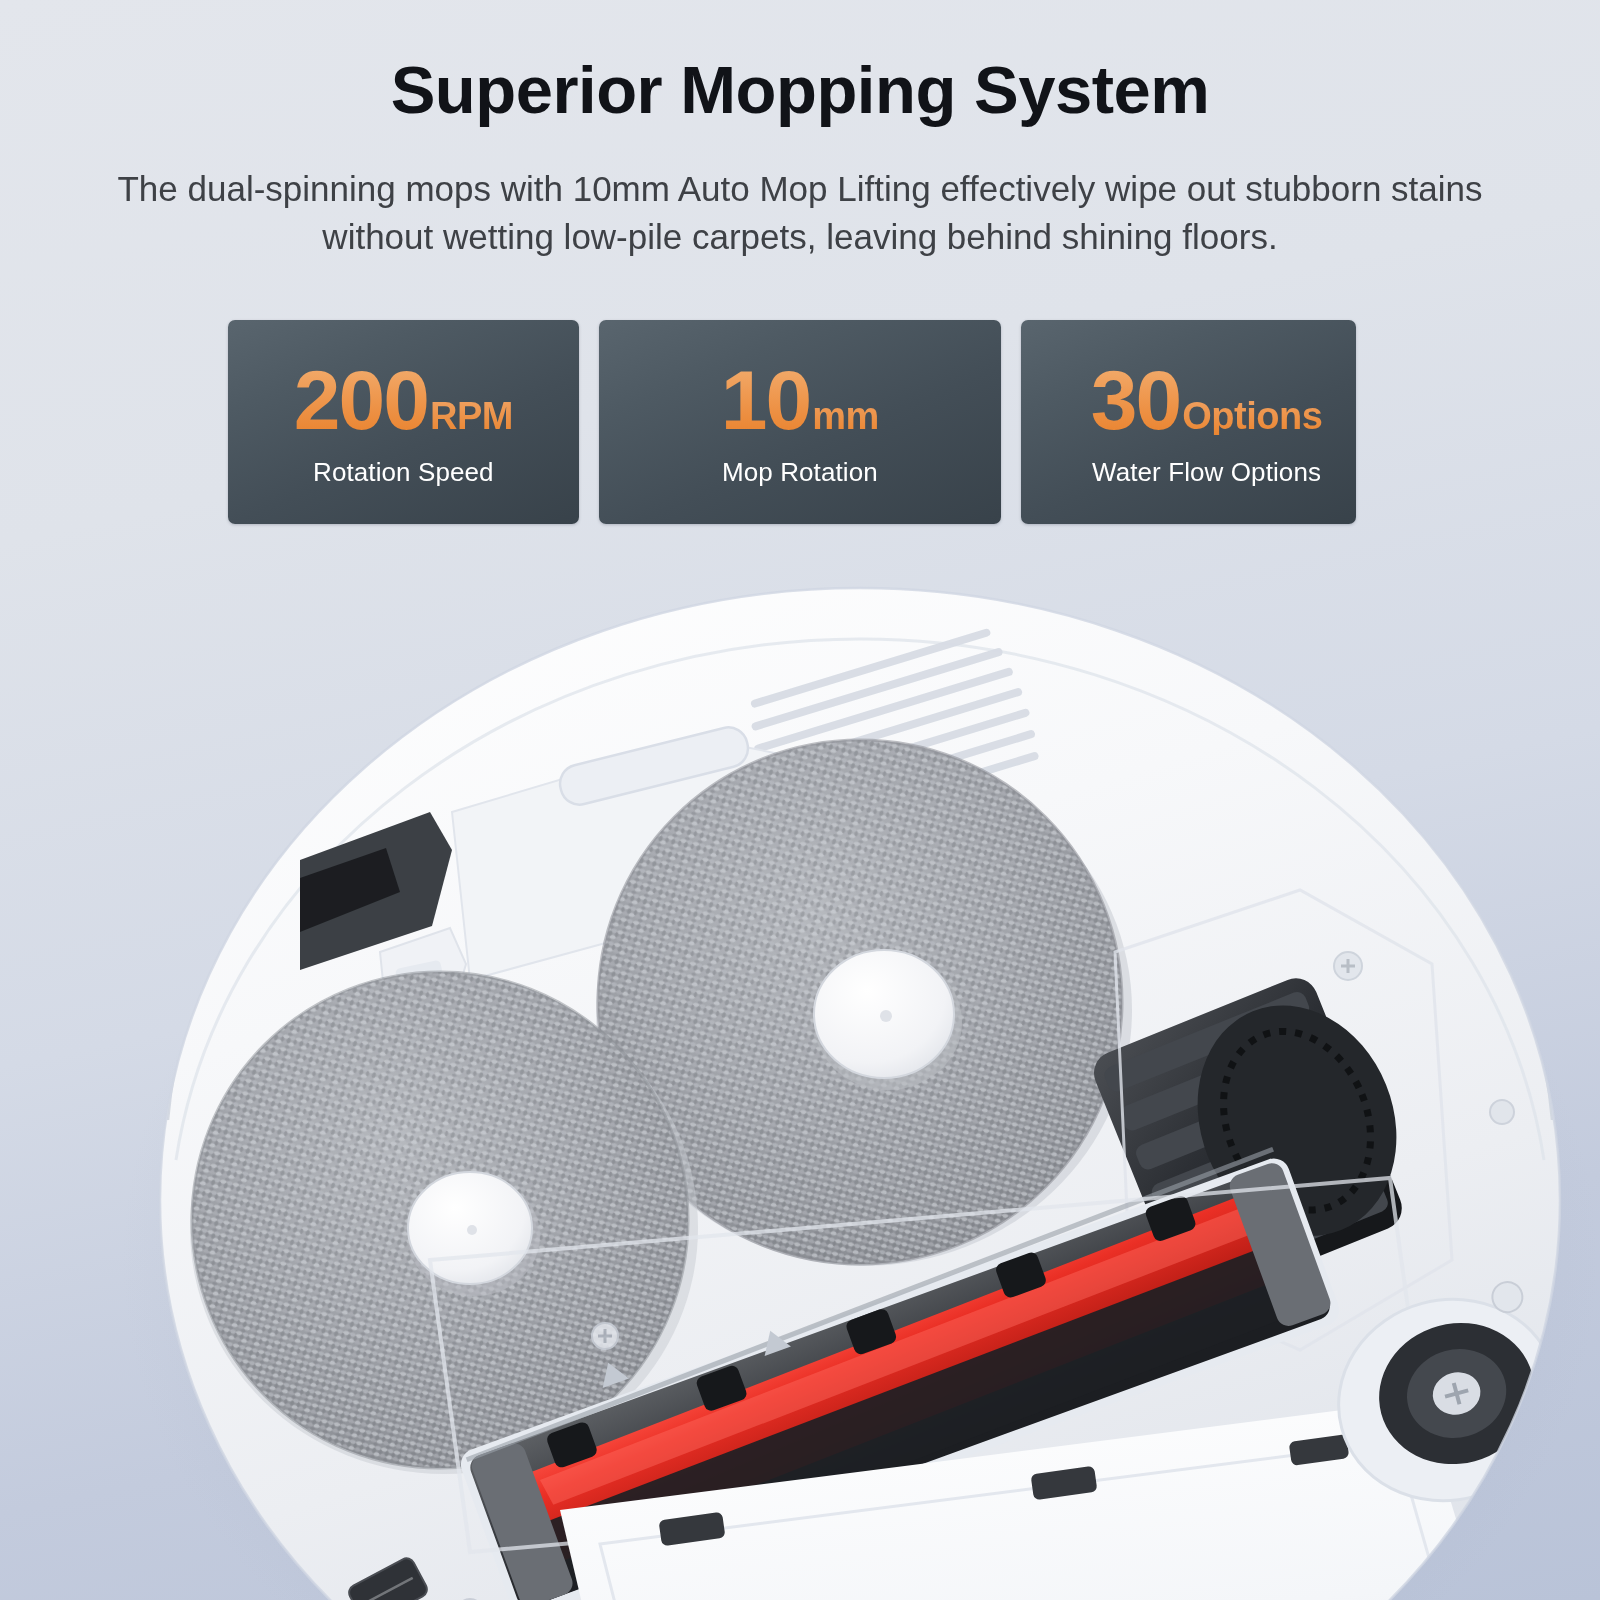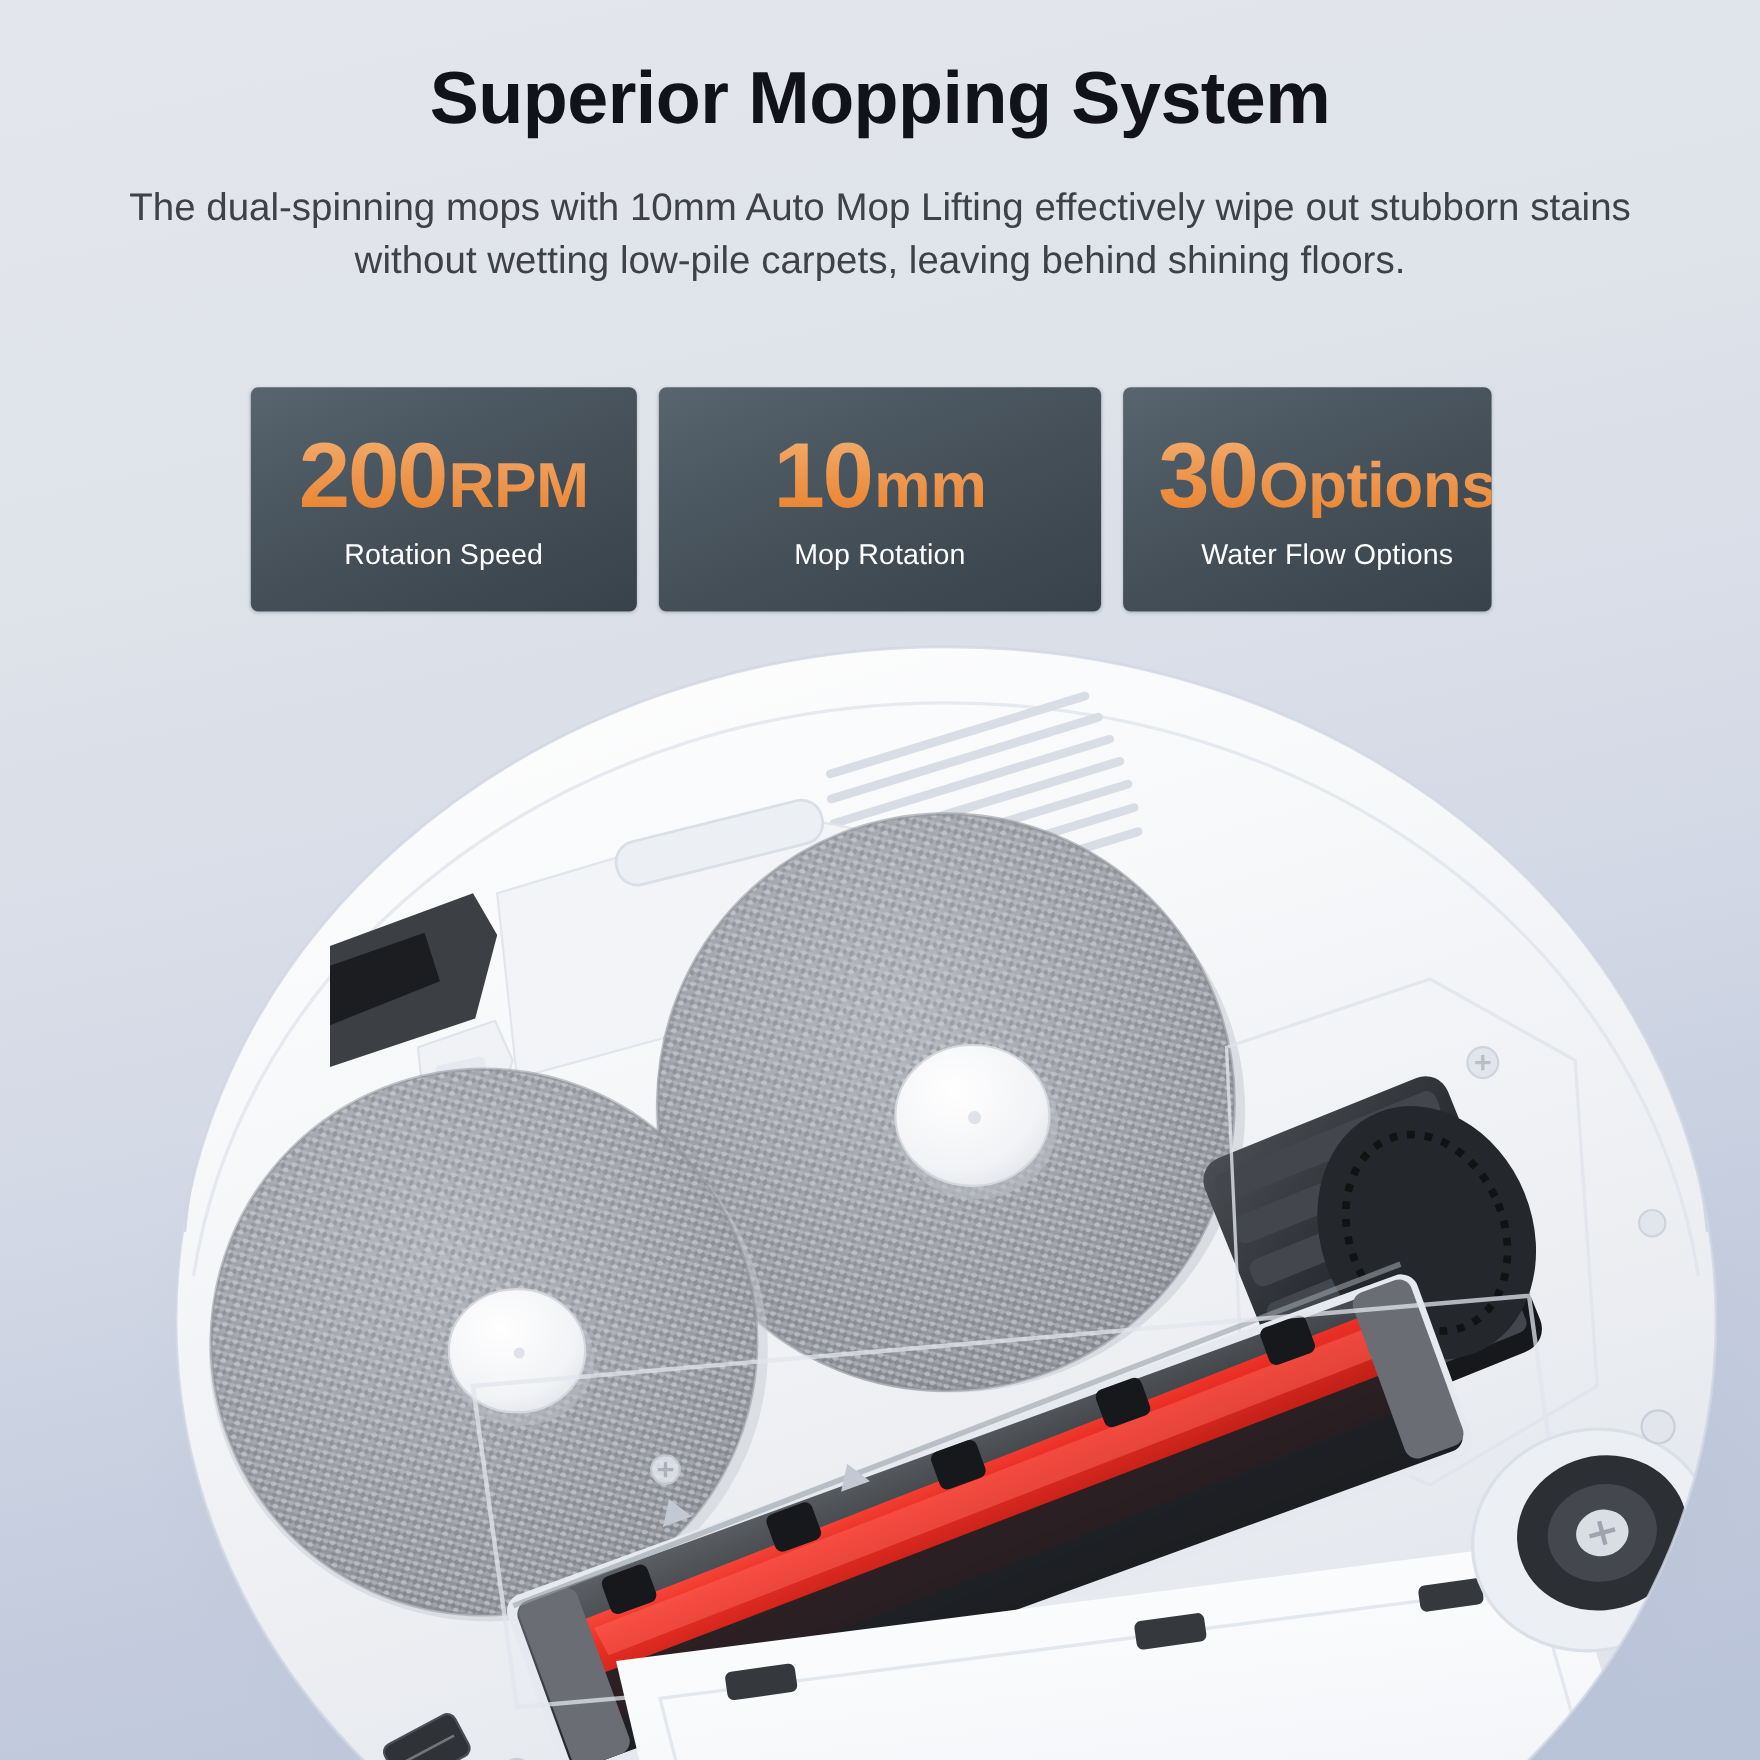--- a/index.html
+++ b/index.html
@@ -17,21 +17,21 @@
     font-size: 67px; font-weight: 700; color:#111318;
     letter-spacing:-0.5px; line-height:1.0;
   }
   #subtitle {
     margin-top:42px; font-size:35px; color:#3e4146; line-height:1.36;
     font-weight:400; padding:0 70px;
   }
 
   
   #spec-row {
-    position:absolute; top:352px; left:228px; width:1128px; height:204px;
+    position:absolute; top:320px; left:228px; width:1128px; height:204px;
     display:flex; gap:20px; z-index:30;
   }
   .spec-card {
     position:relative; border-radius:7px;
     background: linear-gradient(157deg, #59656e 0%, #4e5a63 26%, #434e57 58%, #38424a 100%);
     box-shadow: 0 1px 3px rgba(60,70,85,.28);
     display:flex; flex-direction:column; align-items:center; justify-content:center;
     overflow:hidden;
   }
   .spec-card.c1 { width:366px; }
@@ -42,21 +42,21 @@
     margin-top:6px;
   }
   .spec-num {
     font-size:84px; font-weight:700; line-height:0.92;
     letter-spacing:-2px;
     background: linear-gradient(180deg, #f2ad6f 0%, #ef9a52 40%, #e9812c 100%);
     -webkit-background-clip: text; background-clip: text;
     -webkit-text-fill-color: transparent; color:#ea8530;
   }
   .spec-unit {
-    font-size:58px; font-weight:700; line-height:1;
+    font-size:38px; font-weight:700; line-height:1;
     letter-spacing:-0.5px; margin-left:2px;
     background: linear-gradient(180deg, #f0a263 0%, #ea8530 100%);
     -webkit-background-clip: text; background-clip: text;
     -webkit-text-fill-color: transparent; color:#ea8530;
   }
   .spec-label {
     margin-top:17px; font-size:26px; font-weight:400; color:#ffffff;
     letter-spacing:0.1px;
   }
 

